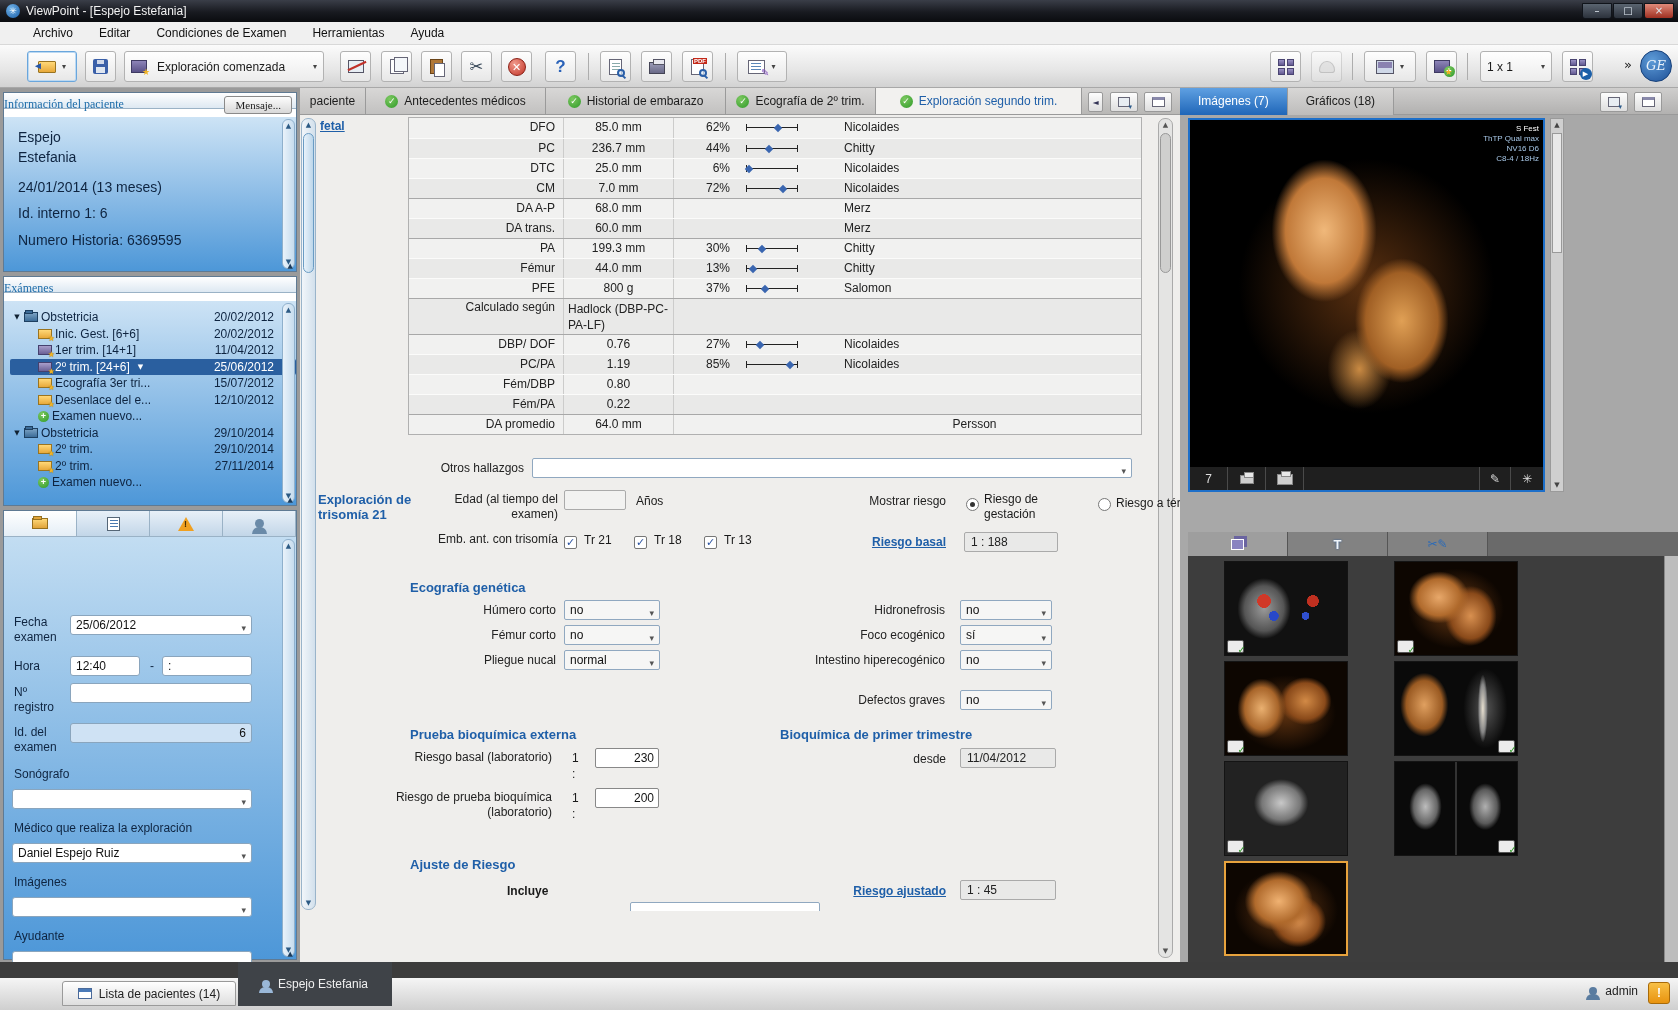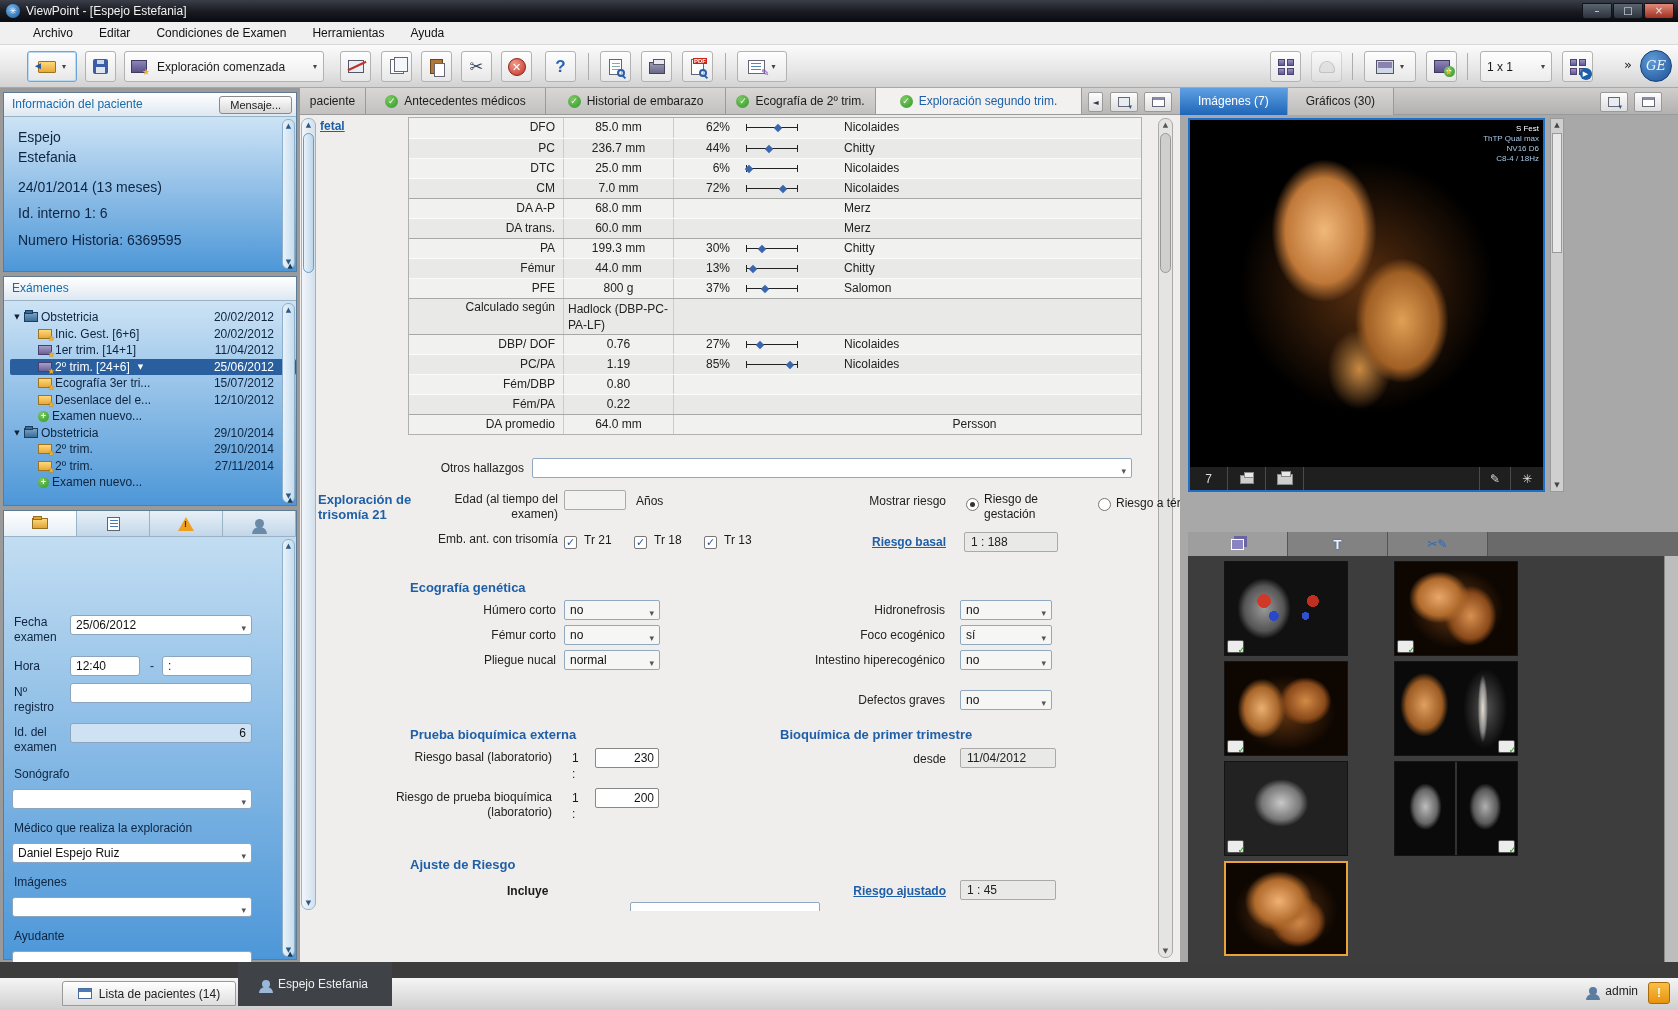--- a/index.html
+++ b/index.html
@@ -89,22 +89,22 @@
   .ic-play { position:absolute; right:-6px; bottom:-5px; width:12px; height:12px; border-radius:50%;
     background:#1b5fa8; color:#fff; font-size:7px; line-height:12px; text-align:center; }
   #ge-logo { position:absolute; top:5px; width:32px; height:32px; border-radius:50%;
     background:radial-gradient(circle at 38% 32%, #5e9cd8, #1d4f96);
     border:1px solid #16407a; color:#eaf2fa; text-align:center; line-height:30px;
     font-family:"DejaVu Serif", serif; font-style:italic; font-size:13px; }
   .ovf { font-size:13px; color:#222; position:absolute; top:12px; }
 
   
   .panel { position:absolute; left:3px; width:294px; border:1px solid #5f7a93; background:#fff; }
-  .panel-hdr { height:24px; background:linear-gradient(#ffffff,#dde8f2); border-bottom:1px solid #9ab2c6;
-    color:#1a6aa8; line-height:23px; padding-left:8px; font-size:12px; position:relative; }
+  .panel-hdr { height:16px; background:linear-gradient(#ffffff,#dde8f2); border-bottom:1px solid #9ab2c6;
+    color:#1a6aa8; line-height:23px; padding-left:0; font-size:12px; position:relative;font-family:Liberation Serif, serif; }
   .panel-body { position:absolute; left:0; right:0; top:24px; bottom:0;
     background:linear-gradient(#cde3f5,#4d97d8); overflow:hidden; }
   .msg-btn { position:absolute; right:4px; top:3px; height:18px; padding:0 10px; font-size:11px;
     background:linear-gradient(#fdfdfd,#d8d8d8); border:1px solid #8a8a8a; border-radius:3px; line-height:16px; color:#222; }
   .vscroll { position:absolute; right:1px; top:2px; bottom:2px; width:13px;
     background:linear-gradient(90deg,#e9f2fa,#c6dcee); border:1px solid #8fb0cc; border-radius:6px;
     font-size:7px; color:#2c5a84; text-align:center; }
   .vscroll .up { position:absolute; top:2px; left:0; right:0; }
   .vscroll .dn { position:absolute; bottom:2px; left:0; right:0; }
   .collapse-caret { position:absolute; right:3px; bottom:1px; font-size:7px; color:#1a3a5a; }
@@ -867,21 +867,21 @@
     <div class="abs blue-link" style="left:546px;top:796px;width:100px;text-align:right;">Riesgo ajustado</div>
     <div class="rofield" style="left:660px;top:792px;width:96px;">1 : 45</div>
     <div class="abs" style="left:330px;top:814px;width:190px;height:9px;overflow:hidden;">
       <div class="gcombo" style="left:0;top:0;width:190px;background:#fff;"></div>
     </div>
   </div>
 
   <div id="rightpanel">
     <div id="rtabs">
       <div class="rtab active">Imágenes (7)</div>
-      <div class="rtab">Gráficos (30)</div>
+      <div class="rtab">Gráficos (18)</div>
     </div>
     <div class="mini-btn" style="left:420px;width:28px;">
         <span class="ic-savepage glyph"></span>
       </div>
     <div class="mini-btn" style="left:454px;width:28px;">
         <span class="ic-window"></span>
       </div>
 
     <div id="viewer">
       <div id="viewer-img"></div>

